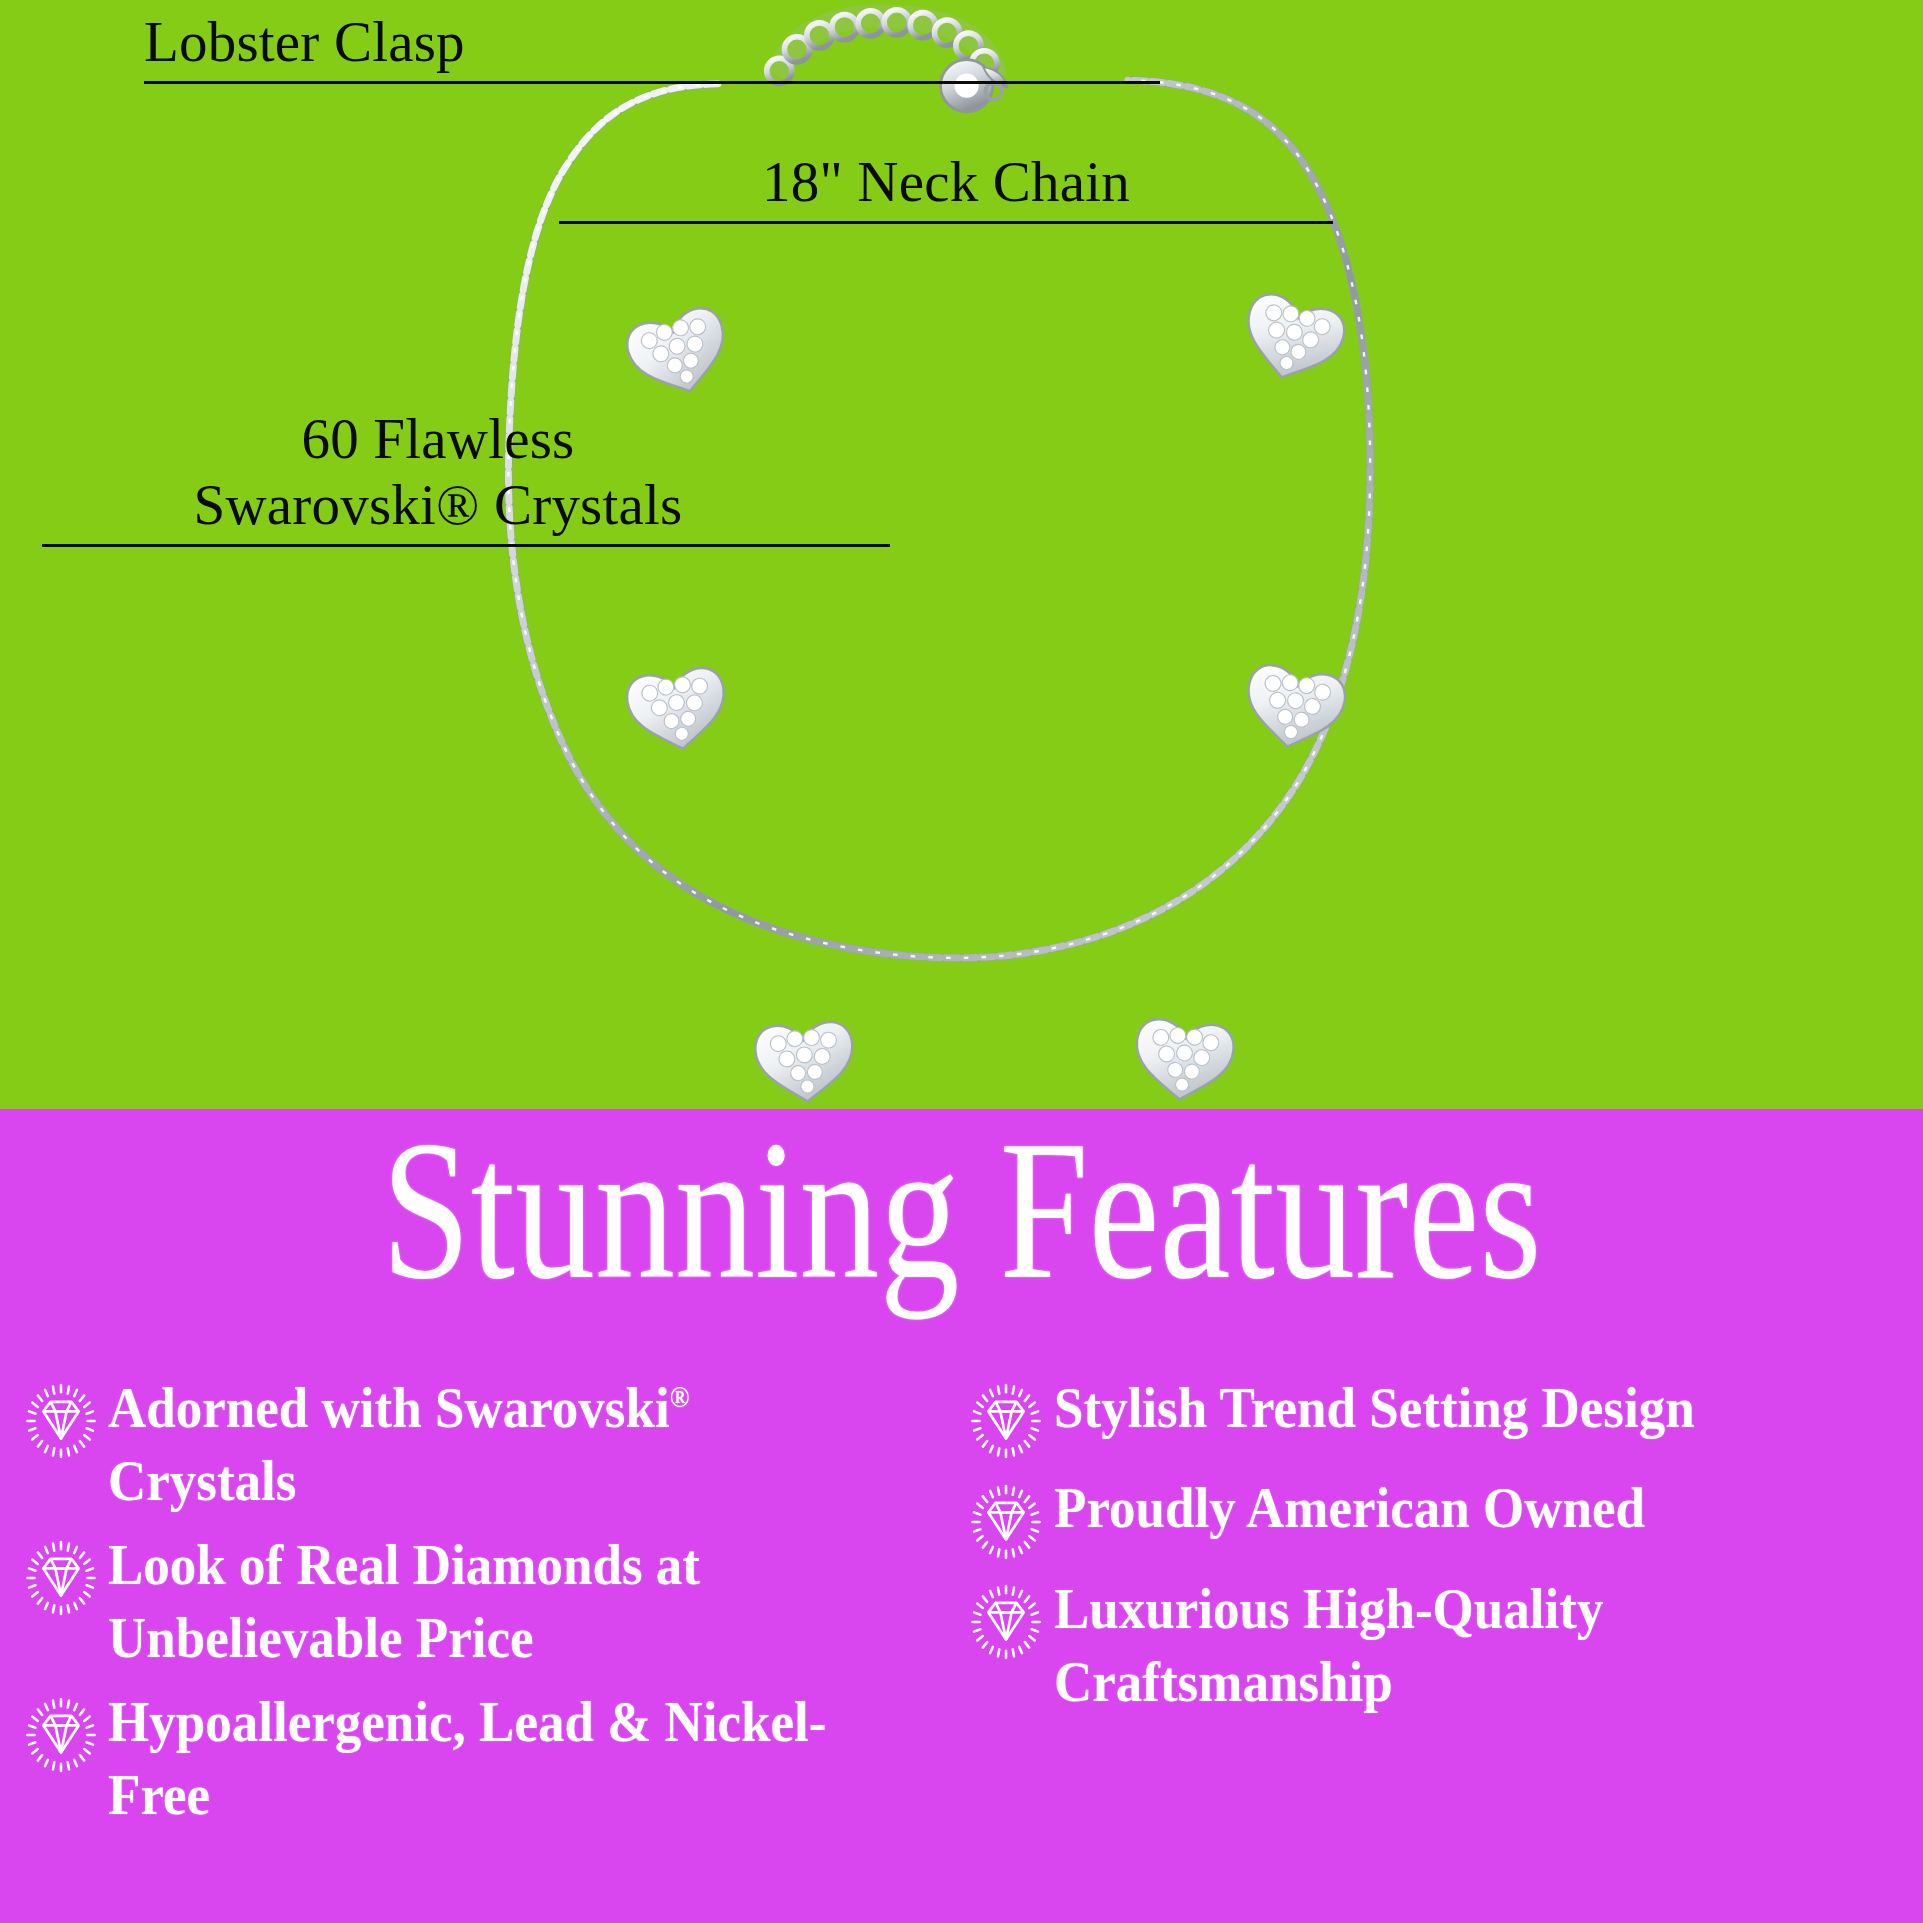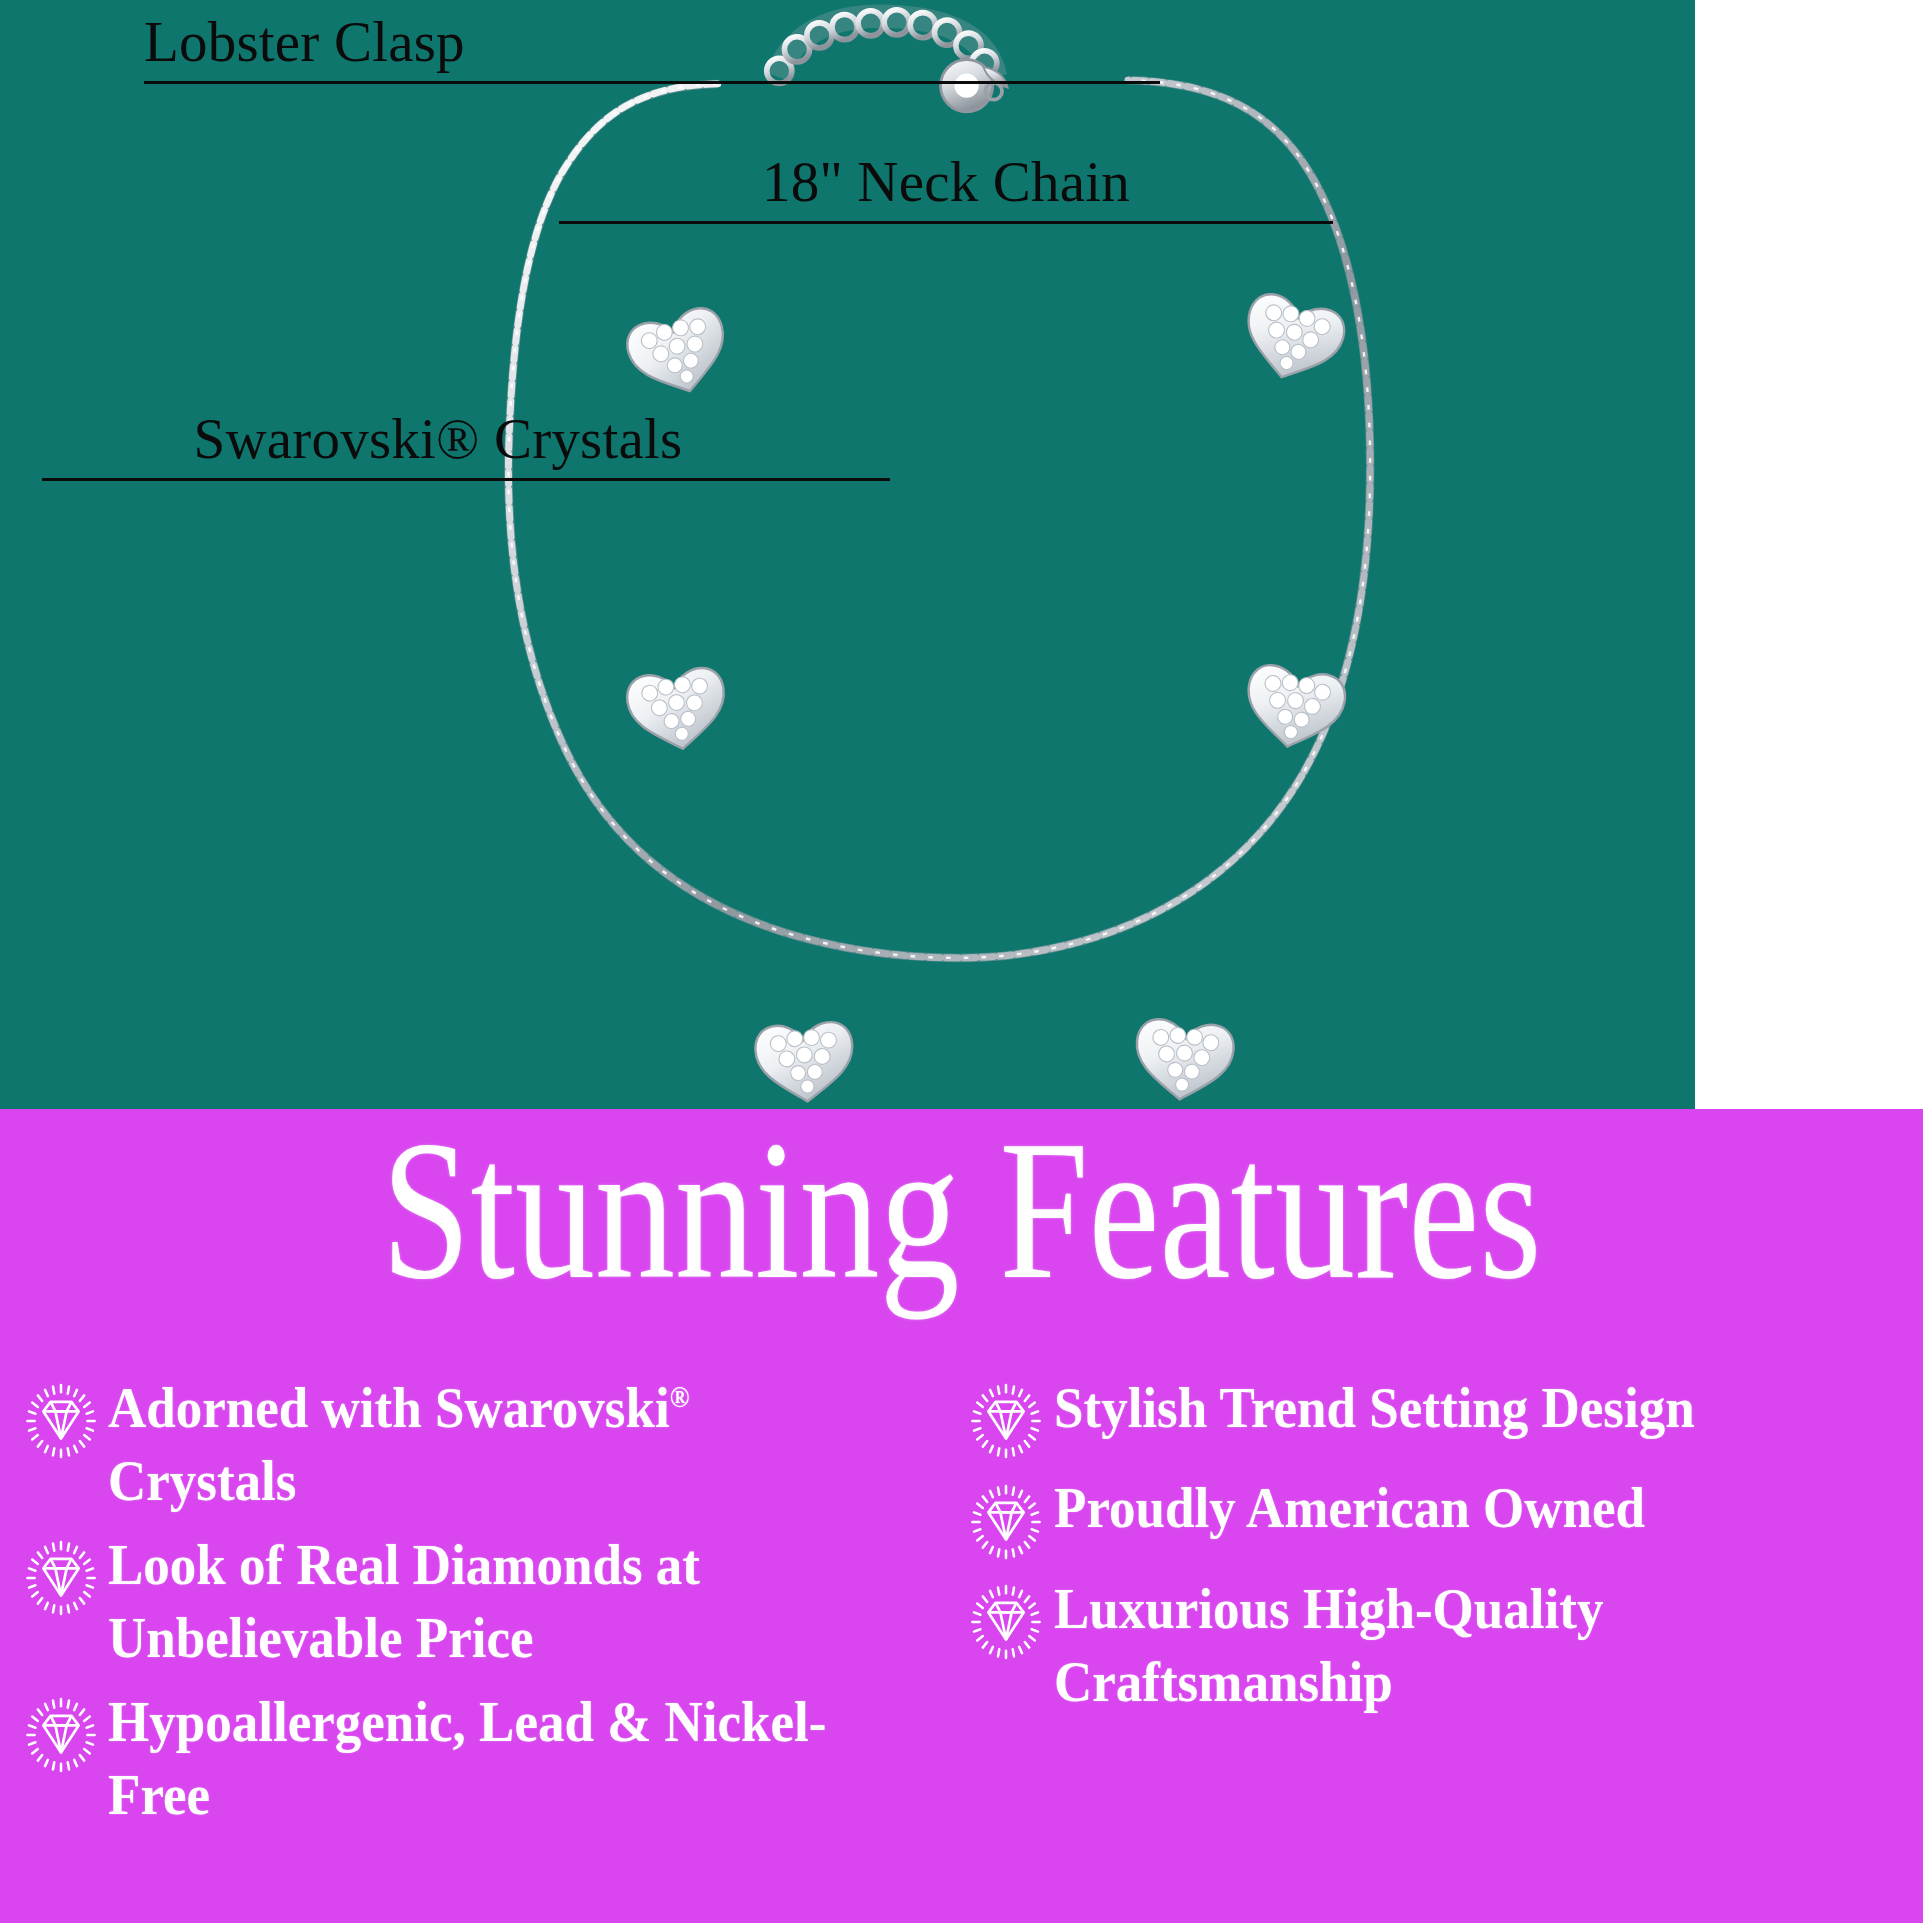--- a/index.html
+++ b/index.html
@@ -6,21 +6,21 @@
   body{
     width:1923px;height:1923px;
     background:#ffffff;
     font-family:"Liberation Serif", serif;
     overflow:hidden;
     position:relative;
   }
   #stage{position:relative;width:1923px;height:1923px;}
 
   
-  .product-area{position:absolute;left:0;top:0;width:1695px;height:1109px;background:#0f766e;}
+  .product-area{position:absolute;left:0;top:0;width:1923px;height:1109px;background:#84cc16;}
 
   .necklace-svg{position:absolute;left:0;top:0;width:1923px;height:1109px;}
 
   
   .callout{position:absolute;}
   .callout .ctext{
     color:#0b0b0b;
     font-family:"Liberation Serif", serif;
     font-size:57px;
     line-height:1.16;
@@ -275,20 +275,21 @@
       <div class="cline"></div>
     </div>
 
     <div class="callout ctr" id="callout-chain">
       <div class="ctext">18" Neck Chain</div>
       <div class="cline"></div>
     </div>
 
 
     <div class="callout ctr" id="callout-crystals">
+      <div class="ctext">60 Flawless</div>
       <div class="ctext">Swarovski® Crystals</div>
       <div class="cline"></div>
     </div>
   </div>
 
   <div class="features">
 
     <div class="features-title">Stunning Features</div>
 
     <div class="cols">

